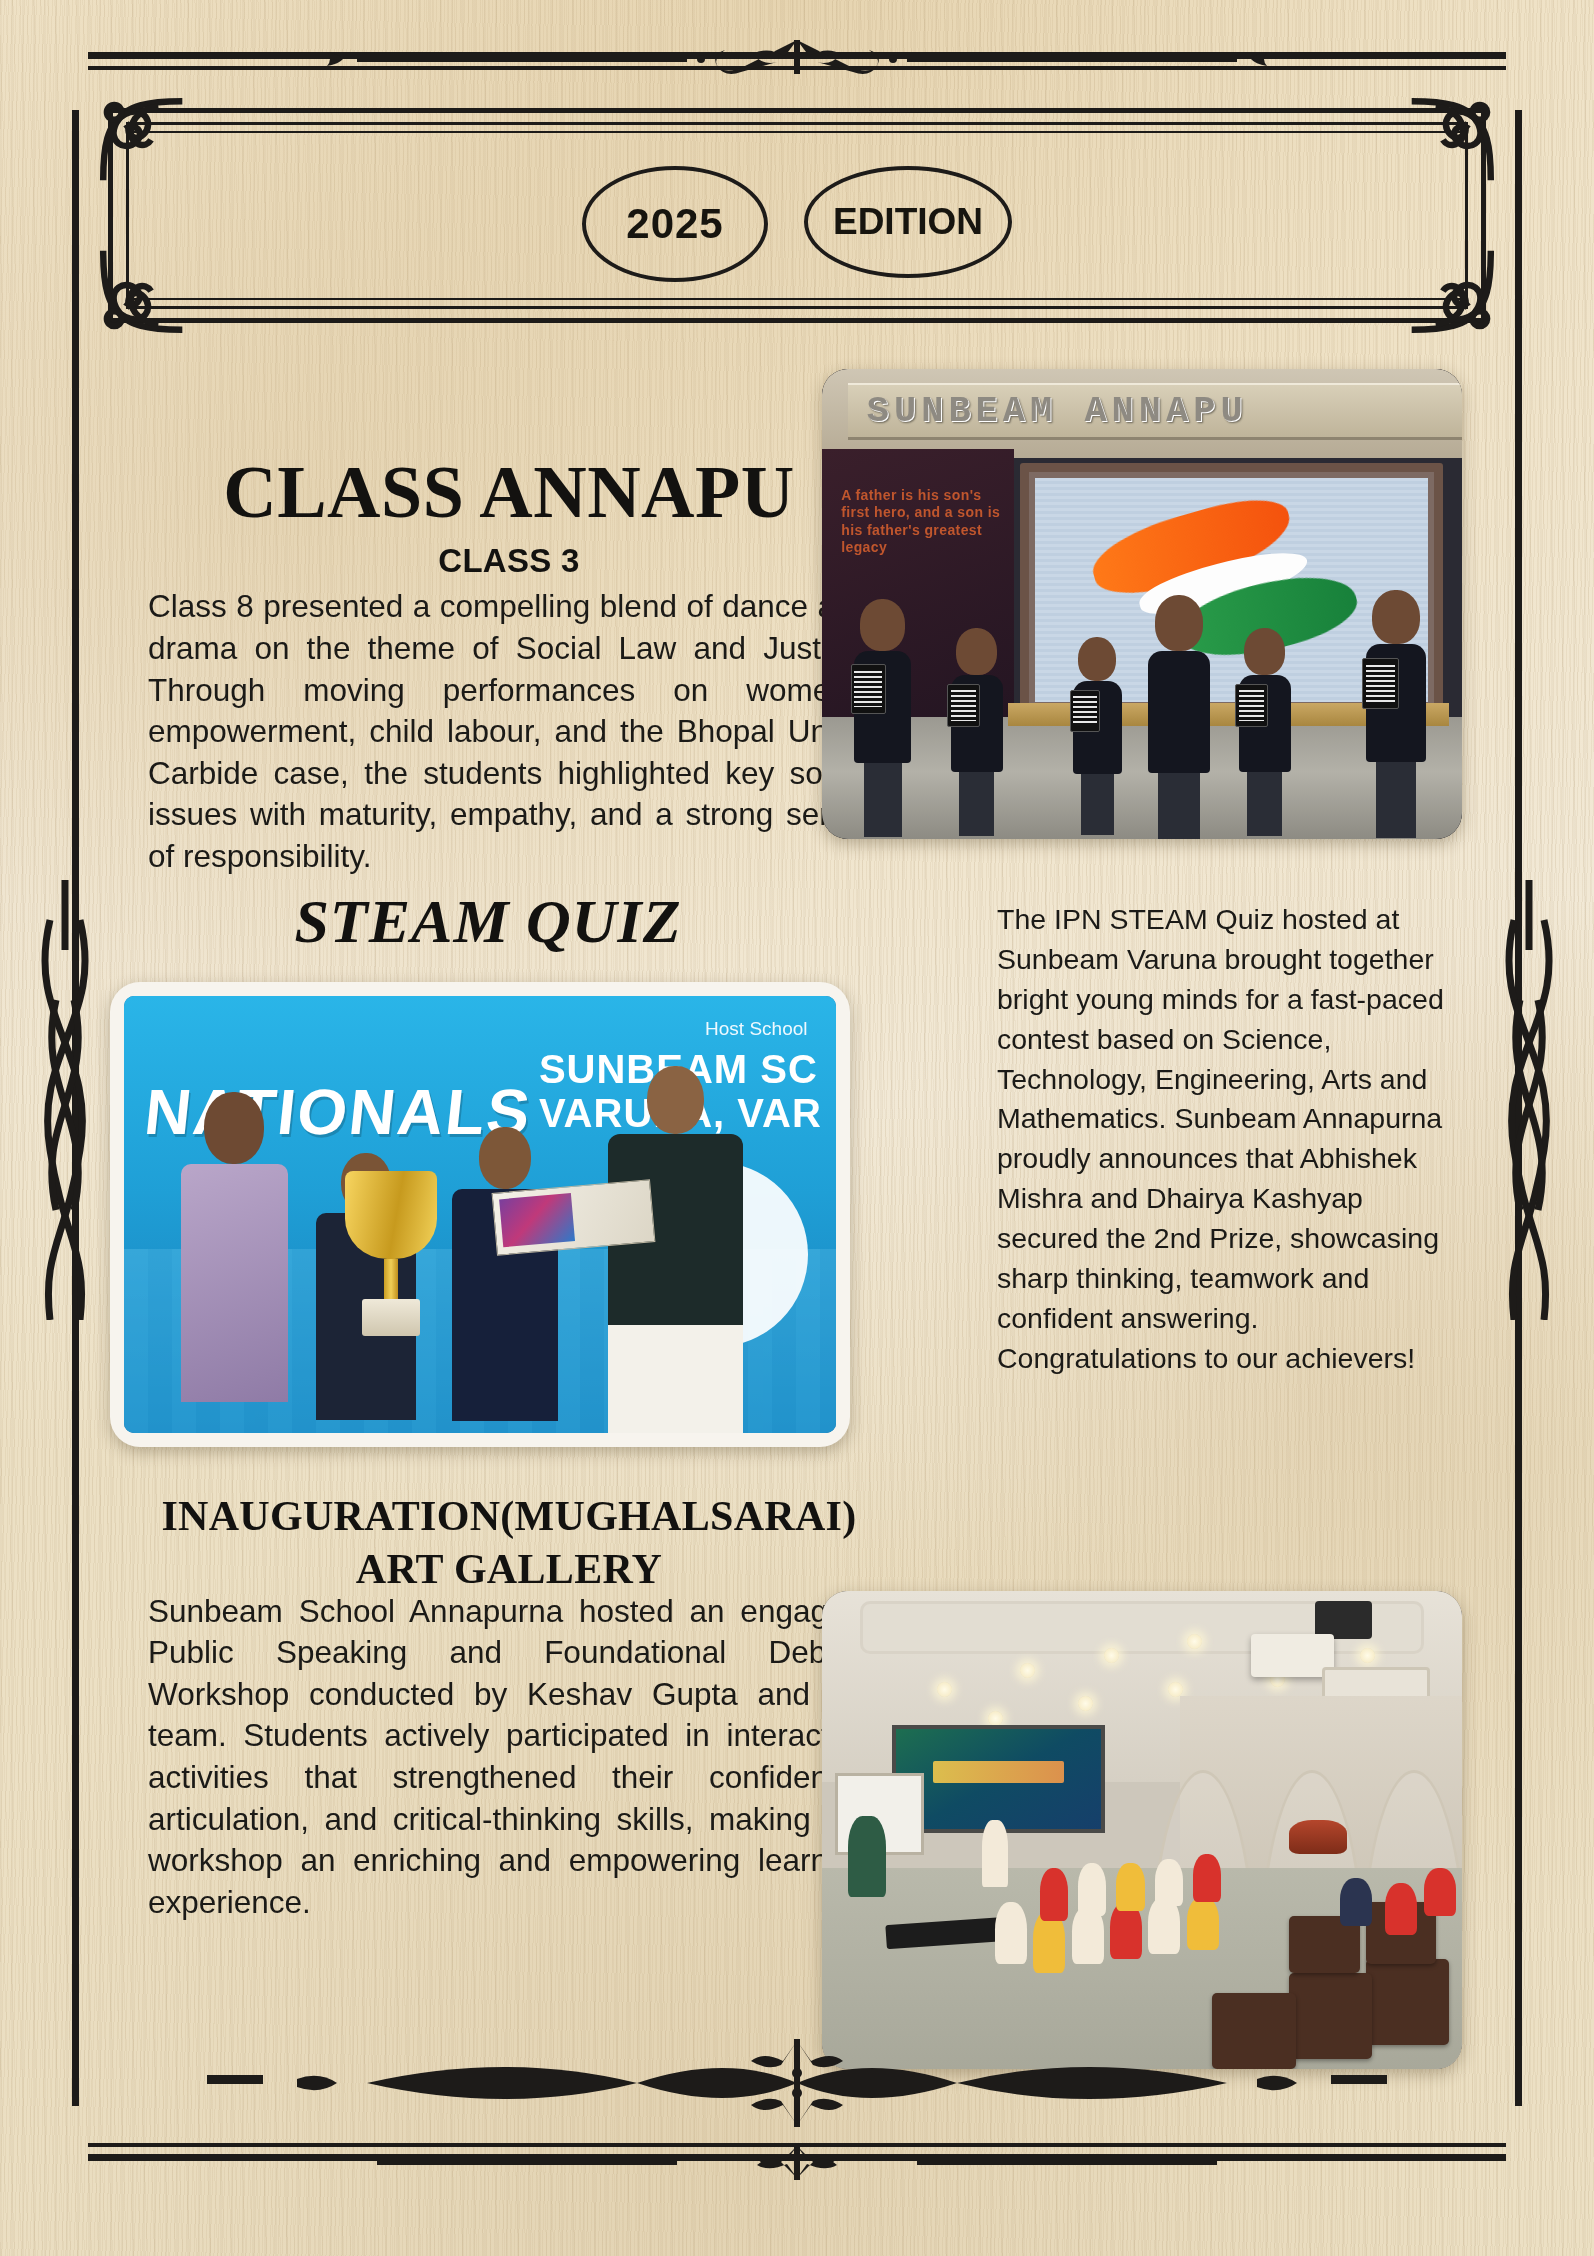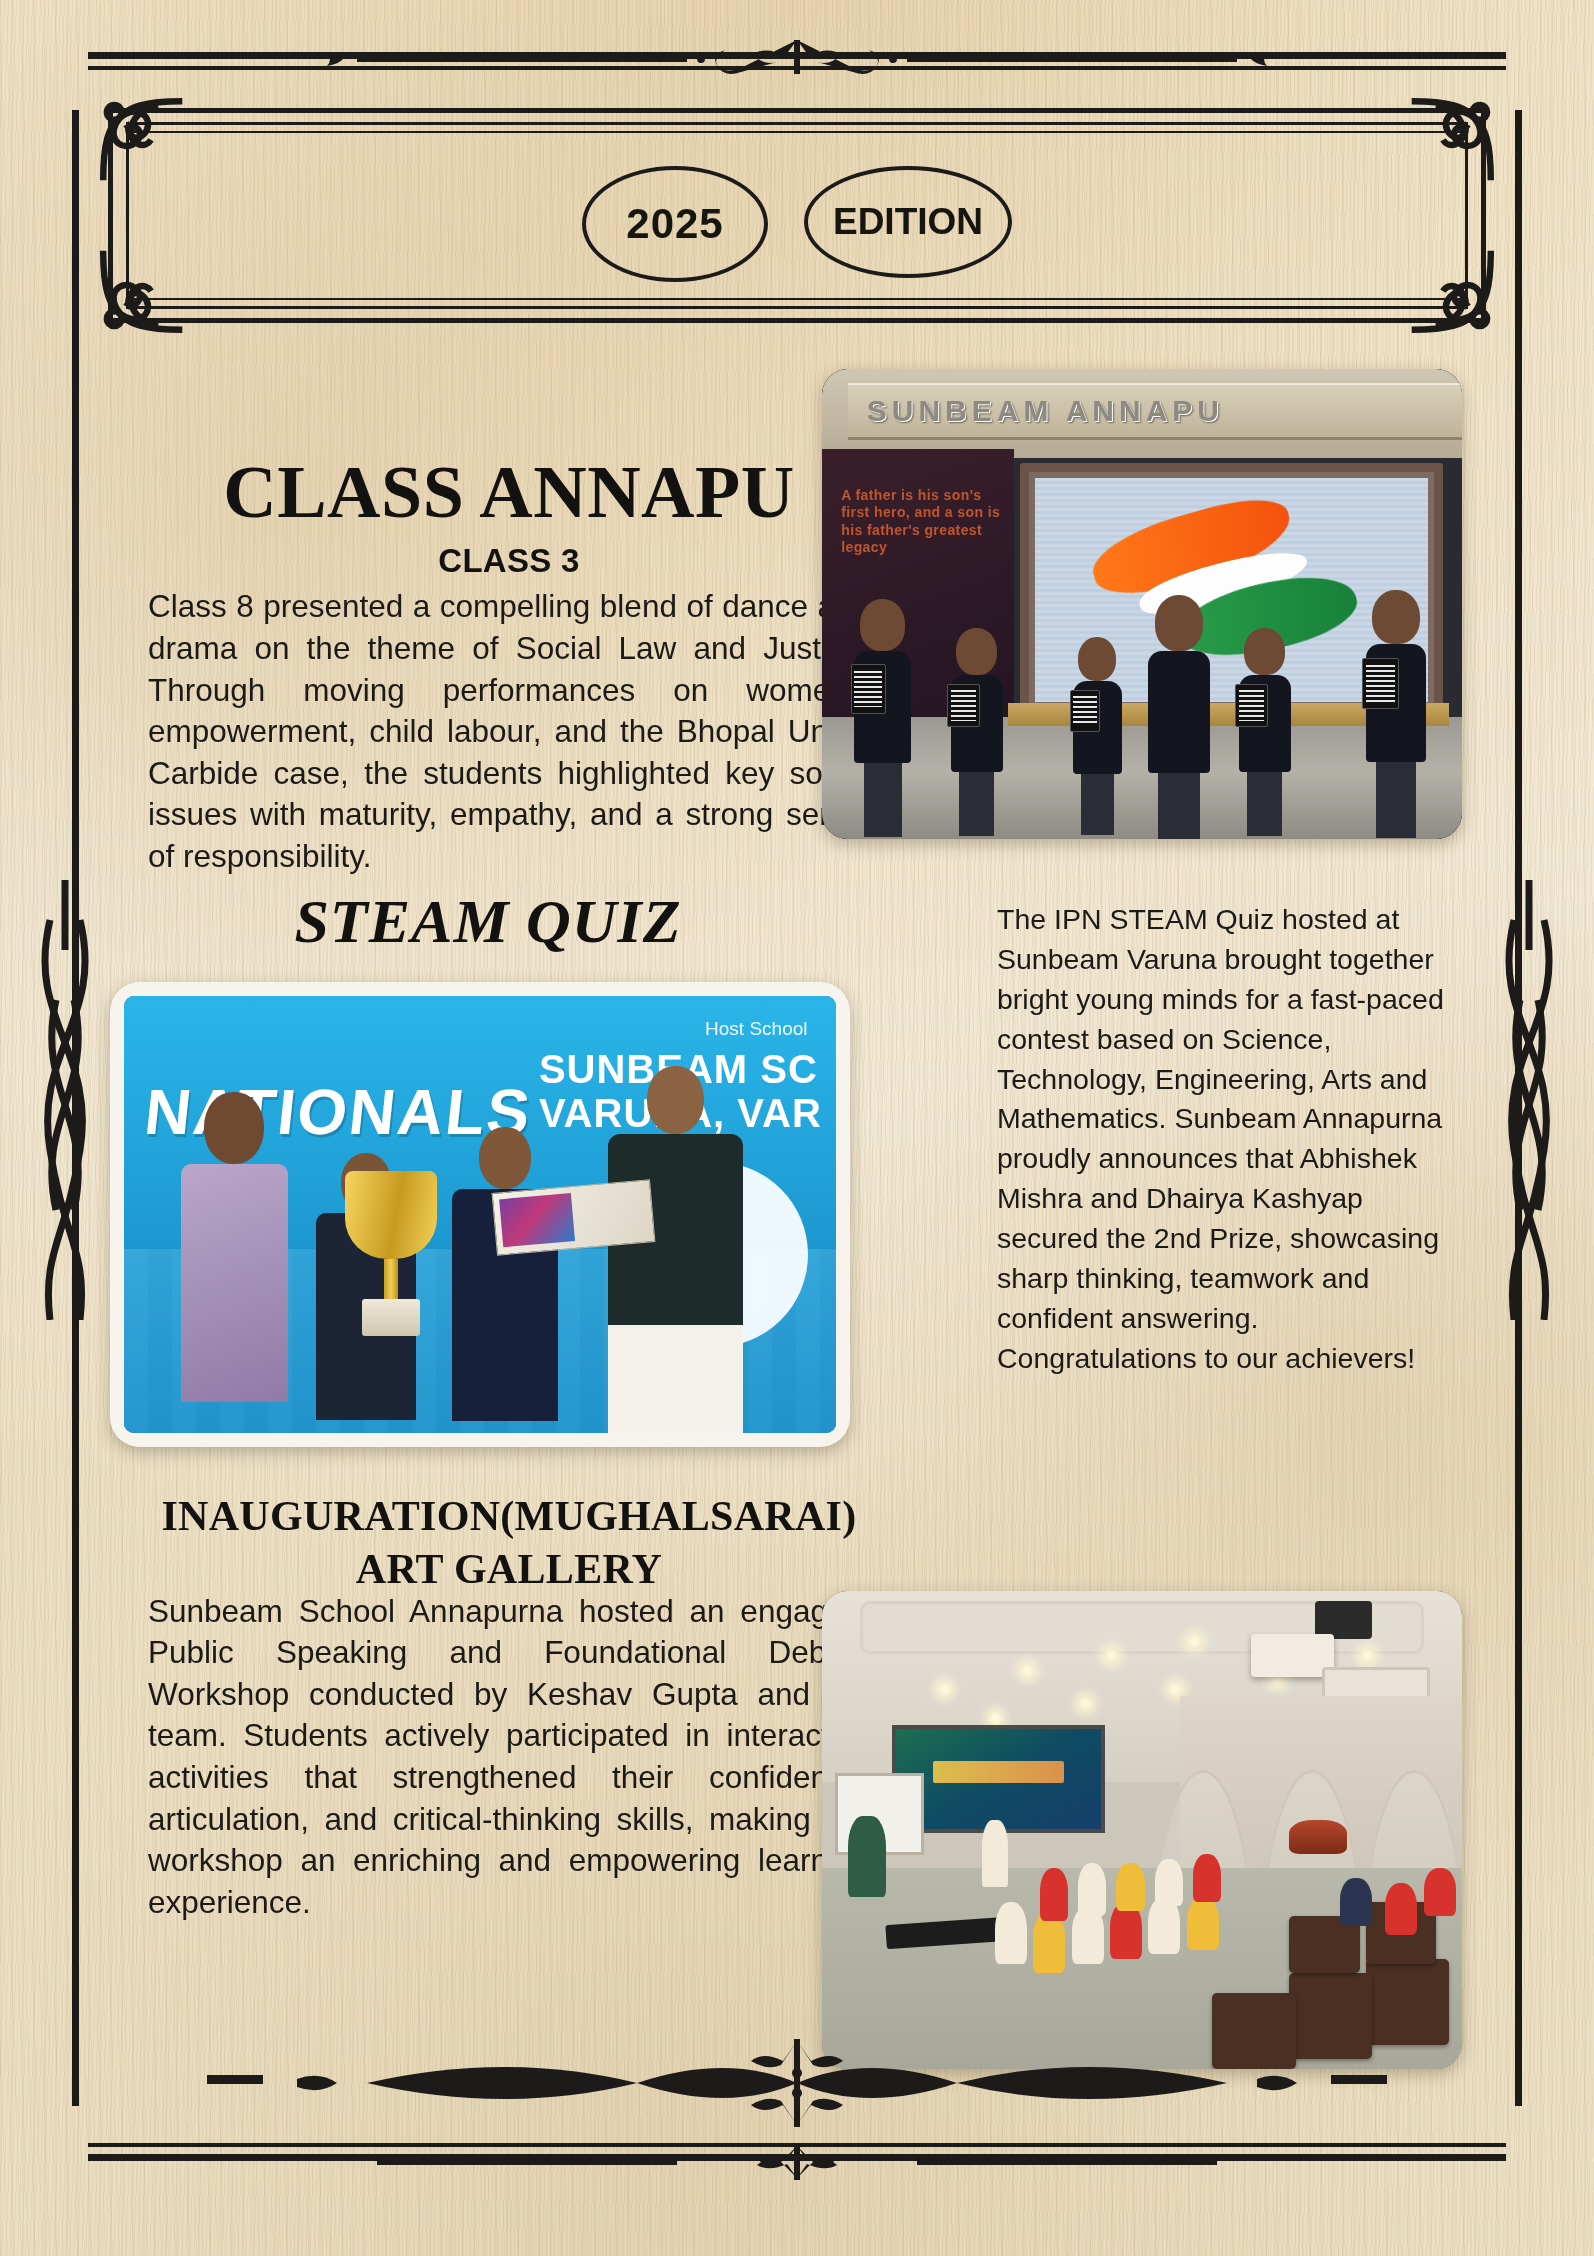--- a/index.html
+++ b/index.html
@@ -144,22 +144,22 @@
 
   
   .p1{position:absolute;inset:0;background:#2a2a33;}
   .p1 .ceiling{position:absolute;left:0;right:0;top:0;height:19%;
     background:linear-gradient(180deg,#cfc6b4,#b6ab95);}
   .p1 .signband{position:absolute;left:4%;right:-2%;top:3%;height:11%;
     background:linear-gradient(180deg,#d8cfb8,#bfb49a);
     border-top:2px solid #efe9da;border-bottom:3px solid #8e8470;
     display:flex;align-items:center;padding-left:3%;}
   .p1 .signtext{
-    font-family:Liberation Sans, sans-serif;font-weight:700;
-    font-size:30px;letter-spacing:5px;color:#8e8a82;
+    font-family:Liberation Mono, monospace;font-weight:700;
+    font-size:37px;letter-spacing:5px;color:#8e8a82;
     text-shadow:1px 1px 0 #fff, 2px 2px 2px rgba(0,0,0,.45);white-space:nowrap;}
   .p1 .wallL{position:absolute;left:0;top:17%;width:30%;bottom:26%;
     background:linear-gradient(160deg,#3a1f2b,#241522);}
   .p1 .quote{position:absolute;left:3%;top:25%;width:26%;
     font-size:14px;font-weight:700;line-height:1.25;color:#c0562d;
     letter-spacing:.4px;text-transform:none;}
   .p1 .screenbox{position:absolute;left:31%;right:3%;top:20%;bottom:26%;
     background:#7d6a63;border:9px solid #6b5347;border-radius:3px;}
   .p1 .screen{position:absolute;inset:6px;
     background:repeating-linear-gradient(180deg,#c9d7e6 0 3px,#bfcfe0 3px 6px);}

